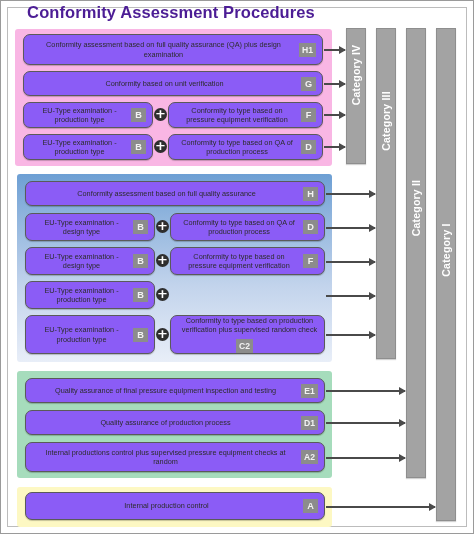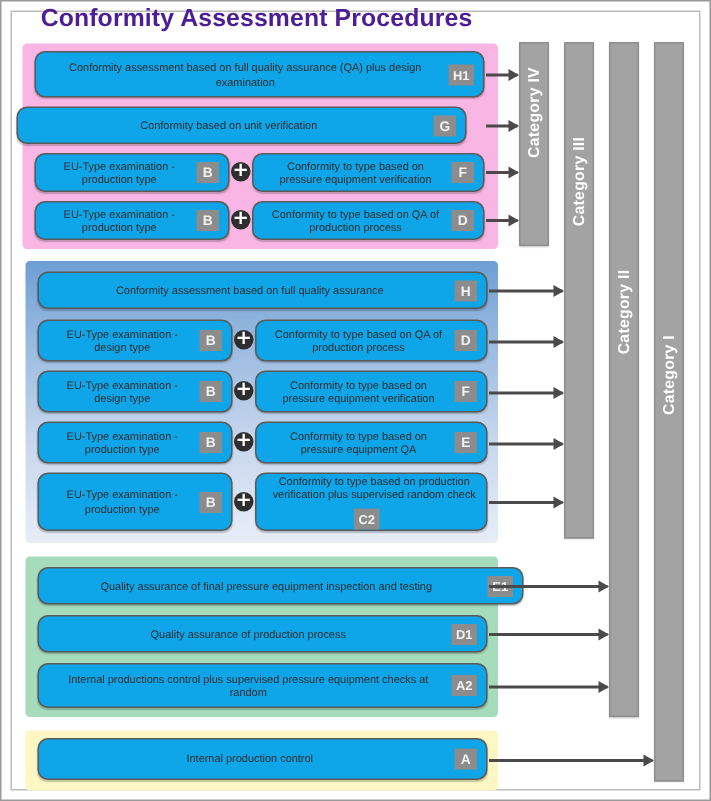--- a/index.html
+++ b/index.html
@@ -29,21 +29,21 @@
   .panel{position:absolute;box-sizing:border-box;border-radius:3px;}
   #panel-pink{left:14px;top:28px;width:317px;height:137px;background:#f9b6e4;}
   #panel-blue{left:16px;top:173px;width:315px;height:188px;
     background:linear-gradient(180deg,#6d9fd4 0%,#8fb4dd 22%,#c3d4ec 60%,#e8eef8 100%);}
   #panel-green{left:16px;top:370px;width:315px;height:107px;background:#a6dcbc;}
   #panel-yellow{left:16px;top:486px;width:315px;height:40px;background:#fdf8c3;}
 
   
   .pbox{
     position:absolute;box-sizing:border-box;
-    background:#0ea5e9;
+    background:#8b5cf6;
     border:1.4px solid #5a5a5a;border-radius:7px;
     display:flex;align-items:center;justify-content:center;
     box-shadow:0 1px 1px rgba(0,0,0,.22);
   }
   .pbox .ptext{
     flex:1 1 auto;text-align:center;color:#2c2c2c;
     font-size:7.3px;line-height:9.4px;padding:0 4px 0 8px;
   }
   .badge{
     flex:0 0 auto;width:15px;height:14px;margin-right:6px;
@@ -102,21 +102,21 @@
   <div class="panel" id="panel-pink"></div>
   <div class="panel" id="panel-blue"></div>
   <div class="panel" id="panel-green"></div>
   <div class="panel" id="panel-yellow"></div>
 
   <div class="pbox" style="left:22px;top:33px;width:300px;height:31px;">
     <span class="ptext">Conformity assessment based on full quality assurance (QA) plus design examination</span>
     <span class="badge wide">H1</span>
   </div>
 
-  <div class="pbox" style="left:10px;top:70px;width:300px;height:25px;">
+  <div class="pbox" style="left:22px;top:70px;width:300px;height:25px;">
     <span class="ptext">Conformity based on unit verification</span>
     <span class="badge">G</span>
   </div>
 
   <div class="pbox" style="left:22px;top:101px;width:130px;height:26px;">
     <span class="ptext">EU-Type examination - production type</span>
     <span class="badge">B</span>
   </div>
   <div class="plus" style="left:153px;top:107px;">+</div>
   <div class="pbox" style="left:167px;top:101px;width:155px;height:26px;">
@@ -157,36 +157,32 @@
   <div class="pbox" style="left:169px;top:246px;width:155px;height:28px;">
     <span class="ptext">Conformity to type based on pressure equipment verification</span>
     <span class="badge">F</span>
   </div>
 
   <div class="pbox" style="left:24px;top:280px;width:130px;height:28px;">
     <span class="ptext">EU-Type examination - production type</span>
     <span class="badge">B</span>
   </div>
   <div class="plus" style="left:155px;top:287px;">+</div>
-  <div class="pbox" style="left:169px;top:280px;width:155px;height:28px;">
-    <span class="ptext">Conformity to type based on pressure equipment QA</span>
-    <span class="badge">E</span>
-  </div>
 
   <div class="pbox" style="left:24px;top:314px;width:130px;height:39px;">
     <span class="ptext">EU-Type examination - production type</span>
     <span class="badge">B</span>
   </div>
   <div class="plus" style="left:155px;top:327px;">+</div>
   <div class="pbox" style="left:169px;top:314px;width:155px;height:39px;flex-direction:column;">
     <span class="ptext">Conformity to type based on production verification plus supervised random check</span>
     <span class="badge wide">C2</span>
   </div>
 
-  <div class="pbox" style="left:24px;top:377px;width:324px;height:25px;">
+  <div class="pbox" style="left:24px;top:377px;width:300px;height:25px;">
     <span class="ptext">Quality assurance of final pressure equipment inspection and testing</span>
     <span class="badge wide">E1</span>
   </div>
 
   <div class="pbox" style="left:24px;top:409px;width:300px;height:25px;">
     <span class="ptext">Quality assurance of production process</span>
     <span class="badge wide">D1</span>
   </div>
 
   <div class="pbox" style="left:24px;top:441px;width:300px;height:30px;">

